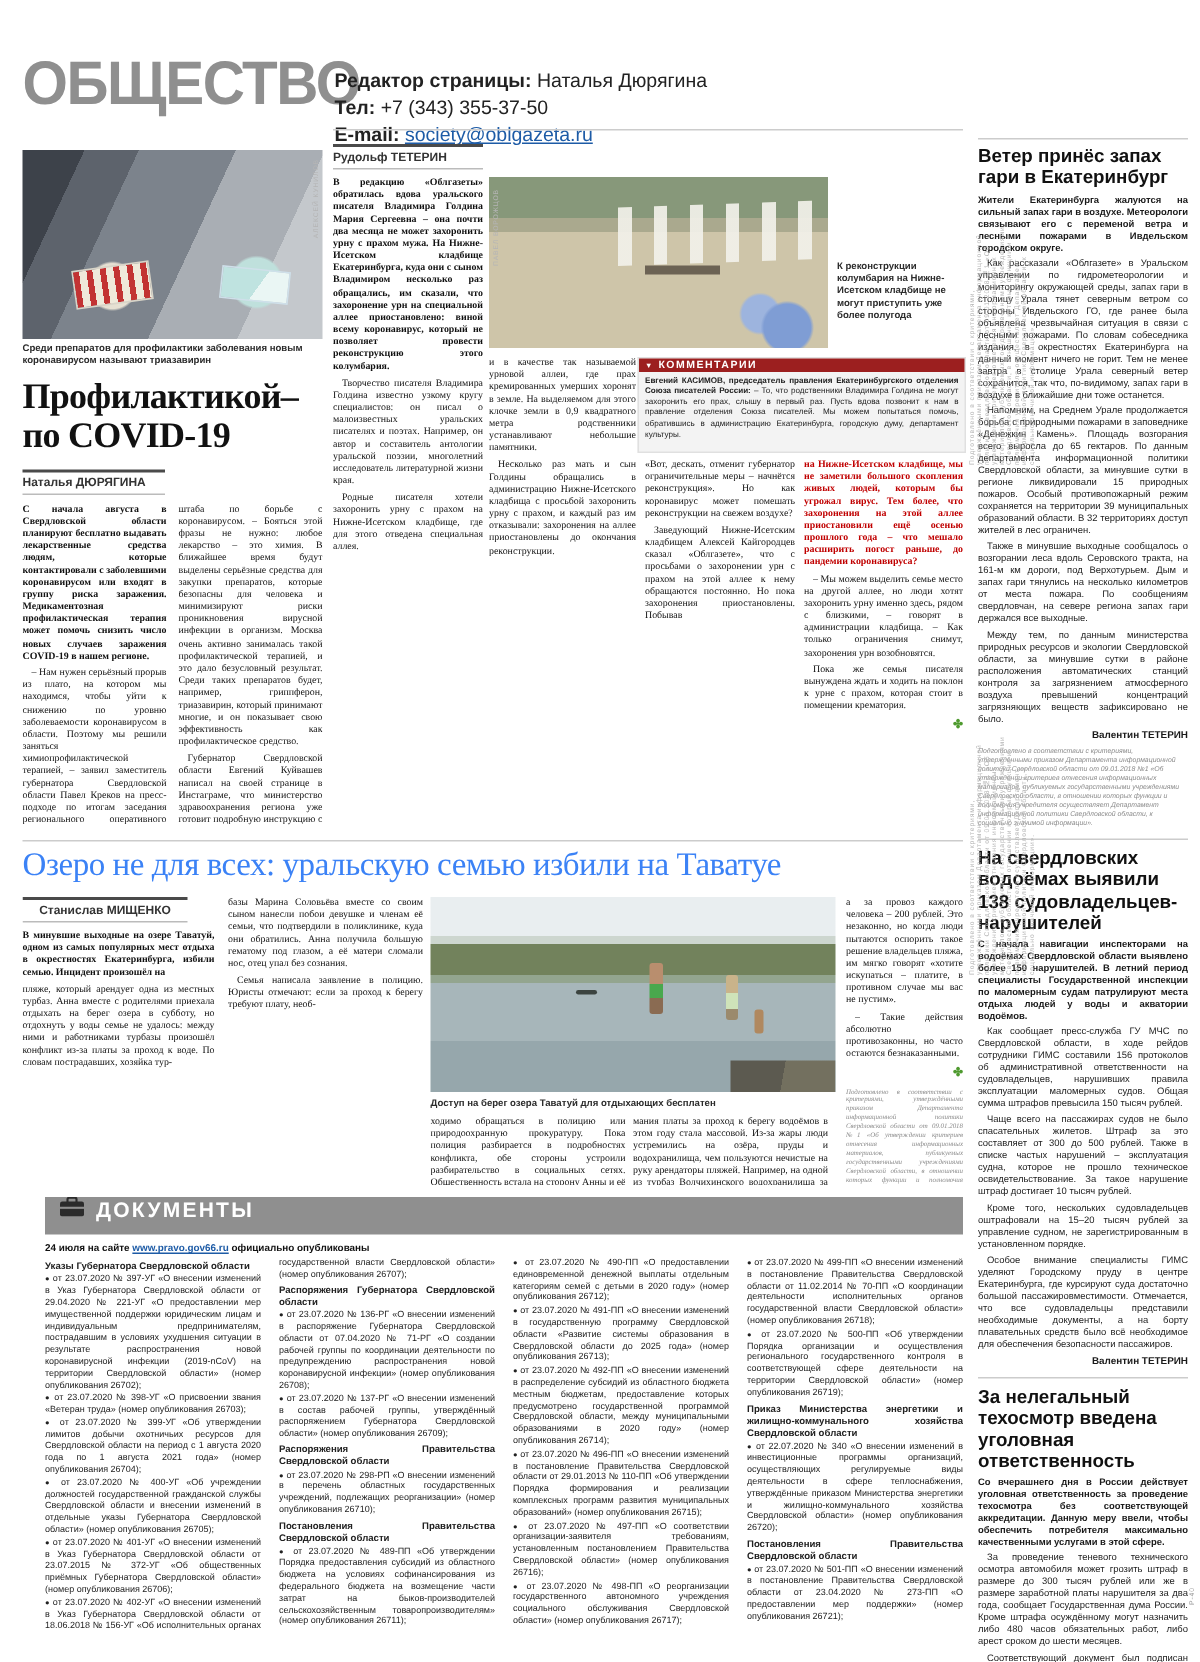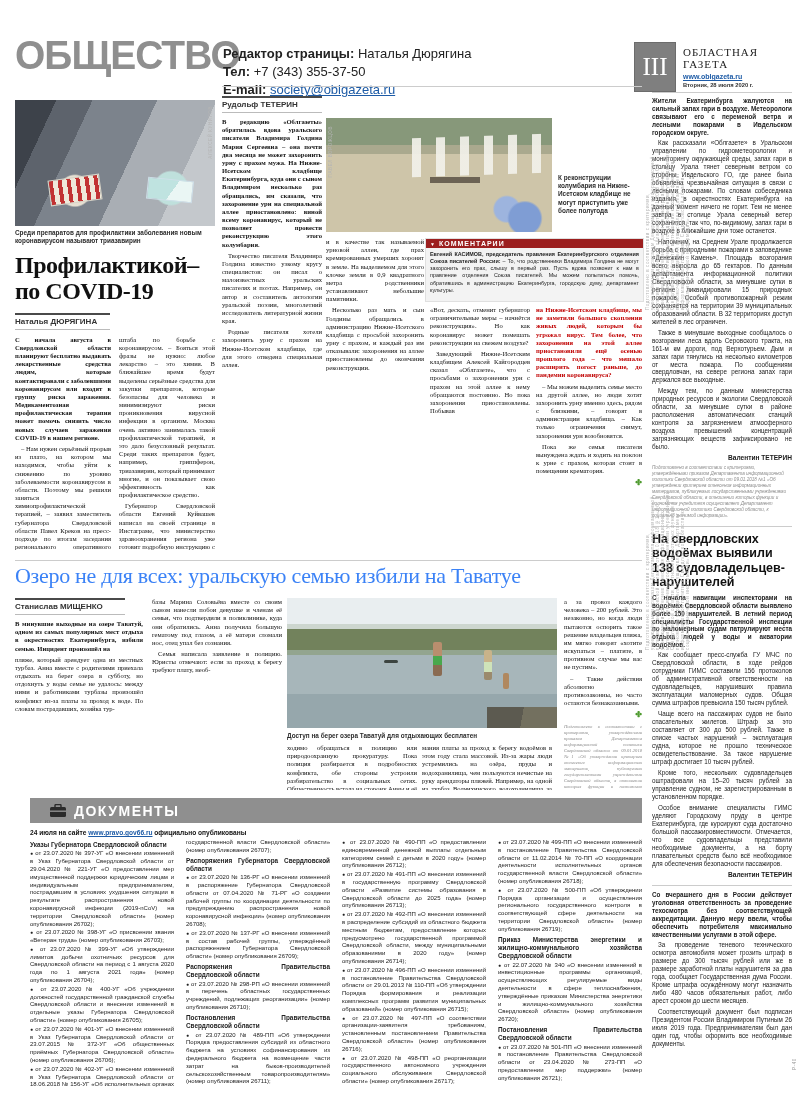--- a/index.html
+++ b/index.html
@@ -95,21 +95,21 @@
   .sidebar{position:absolute;left:652px;top:92px;width:140px;border-top:1px solid #ccc;padding-top:4px;}
   .sb-title{font-size:12.5px;font-weight:bold;line-height:1.15;color:#111;margin:2px 0 4px;}
   .sb-lead{font-size:6.3px;font-weight:bold;line-height:1.27;text-align:justify;margin-bottom:2px;}
   .sb-div{border-top:1px solid #ccc;margin:7px 0 5px;}
   .sb-vt1{left:645px;top:150px;height:160px;}
   .sb-vt2{left:645px;top:490px;height:160px;}
   .ad-mark{left:792px;top:1030px;height:40px;color:#999;}
 
   
   .docs{position:absolute;left:30px;top:798px;width:612px;}
-  .docs-band{height:25px;background:#8f8f8f;display:flex;align-items:center;gap:8px;padding-left:20px;}
+  .docs-band{height:25px;background:#8f8f8f;display:flex;align-items:flex-start;gap:8px;padding-left:10px;}
   .docs-label{color:#fff;font-weight:bold;font-size:14px;letter-spacing:1.5px;}
   .docs-intro{font-size:6.6px;font-weight:bold;margin:6px 0 3px;color:#111;}
   .docs-cols{column-count:4;column-gap:12px;height:252px;overflow:hidden;font-size:6px;line-height:1.3;
              text-align:justify;color:#222;}
   .doc-h{font-weight:bold;font-size:6.4px;margin:2px 0 1px;break-after:avoid;}
   .doc-h:empty,.doc-i:empty{display:none;}
   .doc-i{margin:0 0 1px;}
   .doc-i::before{content:"● ";font-size:5px;}
 </style>
 </head>
@@ -120,30 +120,20 @@
   <header class="topbar">
     <div class="section-name">ОБЩЕСТВО</div>
     <div class="editor">
       <div><span class="b">Редактор страницы:</span>
            <span>Наталья Дюрягина</span></div>
       <div><span class="b">Тел:</span>
            <span>+7 (343) 355-37-50</span></div>
       <div><span class="b">E-mail:</span>
            <a class="link">society@oblgazeta.ru</a></div>
     </div>
-    <div class="masthead">
-      <div class="issue-box">
-        <span class="serif">III</span>
-      </div>
-      <div class="mast-text">
-        <div class="mast-name">ОБЛАСТНАЯ ГАЗЕТА</div>
-        <a class="link mast-site">www.oblgazeta.ru</a>
-        <div class="mast-date">Вторник, 28 июля 2020 г.</div>
-      </div>
-    </div>
   </header>
 
   <section class="covid">
     <div class="photo photo-meds">
       <div class="blister"></div>
       <div class="medcard"></div>
       <span class="vt" style="right:2px;top:6px;">АЛЕКСЕЙ КУНИЛОВ</span>
     </div>
     <div class="caption" style="margin-top:3px;">Среди препаратов для профилактики заболевания новым коронавирусом называют триазавирин</div>
     <h2 class="serif covid-title" style="font-weight:bold;margin:8px 0 0;">Профилактикой– по COVID-19</h2>
@@ -201,21 +191,21 @@
         <p>Пока же семья писателя вынуждена ждать и ходить на поклон к урне с прахом, которая стоит в помещении крематория.</p>
         <div class="endrow"><span class="endmark">✤</span></div>
       </div>
     </div>
   </section>
 
   <section class="tav">
     <h2 class="serif tav-title" style="font-weight:normal;margin:0;">Озеро не для всех: уральскую семью избили на Таватуе</h2>
     <div class="tav-content">
       <div class="tav-col" style="left:0;top:6px;width:128px;height:190px;">
-        <div class="byline-box" style="width:110px;">Станислав МИЩЕНКО</div>
+        <div class="byline-box" style="width:110px;text-align:center;">Станислав МИЩЕНКО</div>
         <div class="body-serif jus" style="margin-top:5px;">
           <p class="lead">В минувшие выходные на озере Таватуй, одном из самых популярных мест отдыха в окрестностях Екатеринбурга, избили семью. Инцидент произошёл на</p>
           <p class="noind">пляже, который арендует одна из местных турбаз. Анна вместе с родителями приехала отдыхать на берег озера в субботу, но отдохнуть у воды семье не удалось: между ними и работниками турбазы произошёл конфликт из-за платы за проход к воде. По словам пострадавших, хозяйка тур-</p>
         </div>
       </div>
       <div class="tav-col body-serif jus" style="left:137px;top:6px;width:130px;height:190px;">
         <p class="noind">базы Марина Соловьёва вместе со своим сыном нанесли побои девушке и членам её семьи, что подтвердили в поликлинике, куда они обратились. Анна получила большую гематому под глазом, а её матери сломали нос, отец упал без сознания.</p>
         <p>Семья написала заявление в полицию. Юристы отмечают: если за проход к берегу требуют плату, необ-</p>
       </div>
 
@@ -239,20 +229,21 @@
         <p class="noind">а за провоз каждого человека – 200 рублей. Это незаконно, но когда люди пытаются оспорить такое решение владельцев пляжа, им мягко говорят «хотите искупаться – платите, в противном случае мы вас не пустим».</p>
         <p>– Такие действия абсолютно противозаконны, но часто остаются безнаказанными.</p>
         <div class="endrow"><span class="endmark">✤</span></div>
         <div class="disc">Подготовлено в соответствии с критериями, утверждёнными приказом Департамента информационной политики Свердловской области от 09.01.2018 №1 «Об утверждении критериев отнесения информационных материалов, публикуемых государственными учреждениями Свердловской области, в отношении которых функции и полномочия учредителя осуществляет Департамент информационной политики Свердловской области, к социально значимой информации».</div>
       </div>
     </div>
   </section>
 
   <aside class="sidebar">
     <article>
+      <h3 class="sb-title" style="margin:0 0 4px;">Ветер принёс запах гари в Екатеринбург</h3>
       <div class="sb-lead">Жители Екатеринбурга жалуются на сильный запах гари в воздухе. Метеорологи связывают его с переменой ветра и лесными пожарами в Ивдельском городском округе.</div>
       <div class="body-sans jus">
         <p>Как рассказали «Облгазете» в Уральском управлении по гидрометеорологии и мониторингу окружающей среды, запах гари в столицу Урала тянет северным ветром со стороны Ивдельского ГО, где ранее была объявлена чрезвычайная ситуация в связи с лесными пожарами. По словам собеседника издания, в окрестностях Екатеринбурга на данный момент ничего не горит. Тем не менее завтра в столице Урала северный ветер сохранится, так что, по-видимому, запах гари в воздухе в ближайшие дни тоже останется.</p>
         <p>Напомним, на Среднем Урале продолжается борьба с природными пожарами в заповеднике «Денежкин Камень». Площадь возгорания всего выросла до 65 гектаров. По данным департамента информационной политики Свердловской области, за минувшие сутки в регионе ликвидировали 15 природных пожаров. Особый противопожарный режим сохраняется на территории 39 муниципальных образований области. В 32 территориях доступ жителей в лес ограничен.</p>
         <p>Также в минувшие выходные сообщалось о возгорании леса вдоль Серовского тракта, на 161-м км дороги, под Верхотурьем. Дым и запах гари тянулись на несколько километров от места пожара. По сообщениям свердловчан, на севере региона запах гари держался все выходные.</p>
         <p>Между тем, по данным министерства природных ресурсов и экологии Свердловской области, за минувшие сутки в районе расположения автоматических станций контроля за загрязнением атмосферного воздуха превышений концентраций загрязняющих веществ зафиксировано не было.</p>
       </div>
       <div class="sig">Валентин ТЕТЕРИН</div>
       <div class="disc">Подготовлено в соответствии с критериями, утверждёнными приказом Департамента информационной политики Свердловской области от 09.01.2018 №1 «Об утверждении критериев отнесения информационных материалов, публикуемых государственными учреждениями Свердловской области, в отношении которых функции и полномочия учредителя осуществляет Департамент информационной политики Свердловской области, к социально значимой информации».</div>
     </article>
@@ -267,20 +258,21 @@
         <p>Чаще всего на пассажирах судов не было спасательных жилетов. Штраф за это составляет от 300 до 500 рублей. Также в списке частых нарушений – эксплуатация судна, которое не прошло техническое освидетельствование. За такое нарушение штраф достигает 10 тысяч рублей.</p>
         <p>Кроме того, нескольких судовладельцев оштрафовали на 15–20 тысяч рублей за управление судном, не зарегистрированным в установленном порядке.</p>
         <p>Особое внимание специалисты ГИМС уделяют Городскому пруду в центре Екатеринбурга, где курсируют суда достаточно большой пассажировместимости. Отмечается, что все судовладельцы представили необходимые документы, а на борту плавательных средств было всё необходимое для обеспечения безопасности пассажиров.</p>
       </div>
       <div class="sig">Валентин ТЕТЕРИН</div>
     </article>
 
     <div class="sb-div"></div>
 
     <article>
+      <h3 class="sb-title" style="margin:0 0 4px;">За нелегальный техосмотр введена уголовная ответственность</h3>
       <div class="sb-lead">Со вчерашнего дня в России действует уголовная ответственность за проведение техосмотра без соответствующей аккредитации. Данную меру ввели, чтобы обеспечить потребителя максимально качественными услугами в этой сфере.</div>
       <div class="body-sans jus">
         <p>За проведение теневого технического осмотра автомобиля может грозить штраф в размере до 300 тысяч рублей или же в размере заработной платы нарушителя за два года, сообщает Государственная дума России. Кроме штрафа осуждённому могут назначить либо 480 часов обязательных работ, либо арест сроком до шести месяцев.</p>
         <p>Соответствующий документ был подписан Президентом России Владимиром Путиным 26 июля 2019 года. Предпринимателям был дан один год, чтобы оформить все необходимые документы.</p>
 
       </div>
 
     </article>
 
   </aside>

